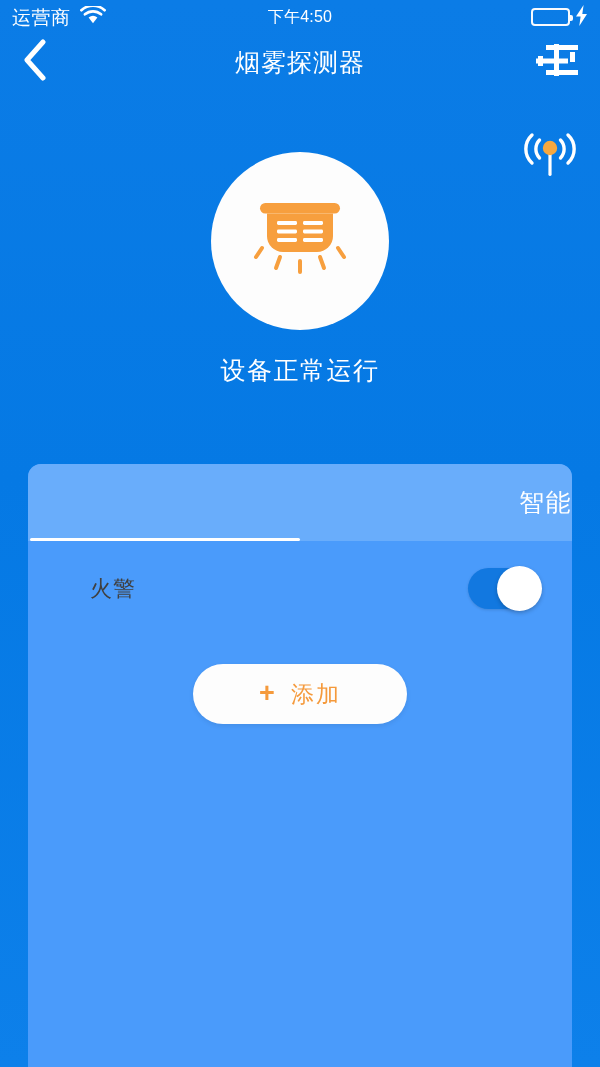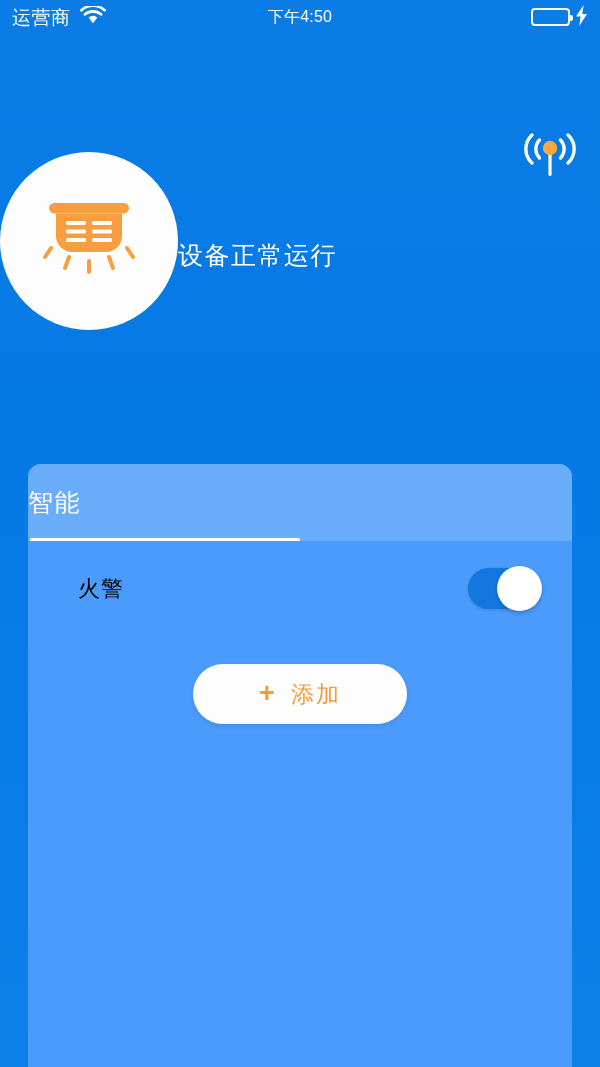--- a/index.html
+++ b/index.html
@@ -134,21 +134,21 @@
     width: 52px;
     height: 48px;
     cursor: pointer;
   }
 
   
   .hero {
     position: absolute;
     top: 152px; left: 0; right: 0;
     display: flex;
-    flex-direction: row;
+    flex-direction: column;
     align-items: center;
   }
   .device-circle {
     width: 178px;
     height: 178px;
     border-radius: 50%;
     background: #fdfdfd;
     display: flex;
     align-items: center;
     justify-content: center;
@@ -177,21 +177,21 @@
   .tabs {
     position: relative;
     height: 77px;
     display: flex;
     background: #69adfb;
   }
   .tab {
     flex: 1;
     display: flex;
     align-items: center;
-    justify-content: flex-start;
+    justify-content: flex-end;
     color: #ffffff;
     font-size: 25px;
     letter-spacing: 1.5px;
     cursor: pointer;
     position: relative;
   }
   .tab-underline {
     position: absolute;
     bottom: 0;
     left: 2px;
@@ -205,23 +205,24 @@
   .panel-body {
     padding: 0;
   }
   .rule-row {
     height: 95px;
     display: flex;
     align-items: center;
     padding: 0 32px 0 50px;
   }
   .rule-label {
-    color: #000000;
+    color: #404040;
     font-size: 22px;
     letter-spacing: 1px;
+    margin-left: 12px;
   }
   .toggle {
     margin-left: auto;
     position: relative;
     width: 72px;
     height: 41px;
     border-radius: 21px;
     background: #1278e0;
     cursor: pointer;
     box-shadow: 0 1px 3px rgba(0,0,0,0.14);
@@ -291,20 +292,44 @@
         <span class="battery-fill"></span>
       </span>
       <span class="bolt-icon">
         <svg width="13" height="21" viewBox="0 0 13 21">
           <path d="M8.6 0 L1 11.6 H5.6 L4.3 21 L12 9.1 H7.3 Z" fill="#ffffff"></path>
         </svg>
       </span>
     </div>
   </div>
 
+  <div class="navbar">
+    <div class="nav-back">
+      <span>
+        <svg width="26" height="42" viewBox="0 0 26 42">
+          <path d="M21 3 L5 21 L21 39" stroke="#ffffff" stroke-width="5" fill="none" stroke-linecap="round" stroke-linejoin="round"></path>
+        </svg>
+      </span>
+    </div>
+
+    <div class="nav-title">烟雾探测器</div>
+
+    <div class="nav-settings">
+      <span>
+        <svg width="42" height="36" viewBox="0 0 42 36">
+          <rect x="18" y="2" width="5" height="32" fill="#ffffff"></rect>
+          <rect x="2" y="14" width="5" height="10" fill="#ffffff"></rect>
+          <rect x="34" y="10" width="5" height="10" fill="#ffffff"></rect>
+          <rect x="10" y="3" width="32" height="5" fill="#ffffff"></rect>
+          <rect x="0" y="16.5" width="32" height="5" fill="#ffffff"></rect>
+          <rect x="10" y="28" width="32" height="5" fill="#ffffff"></rect>
+        </svg>
+      </span>
+    </div>
+  </div>
 
   <div class="signal-indicator">
     <span>
       <svg width="52" height="48" viewBox="0 0 52 48">
         <path d="M15.5 9 A13 13 0 0 0 15.5 27" stroke="#ffffff" stroke-width="3.4" fill="none" stroke-linecap="round"></path>
         <path d="M8 4 A19 19 0 0 0 8 32" stroke="#ffffff" stroke-width="3.4" fill="none" stroke-linecap="round"></path>
         <path d="M36.5 9 A13 13 0 0 1 36.5 27" stroke="#ffffff" stroke-width="3.4" fill="none" stroke-linecap="round"></path>
         <path d="M44 4 A19 19 0 0 1 44 32" stroke="#ffffff" stroke-width="3.4" fill="none" stroke-linecap="round"></path>
         <rect x="24.4" y="18" width="3.2" height="27" fill="#ffffff" rx="1.4"></rect>
         <circle cx="26" cy="17" r="7.2" fill="#f7a83f"></circle>

